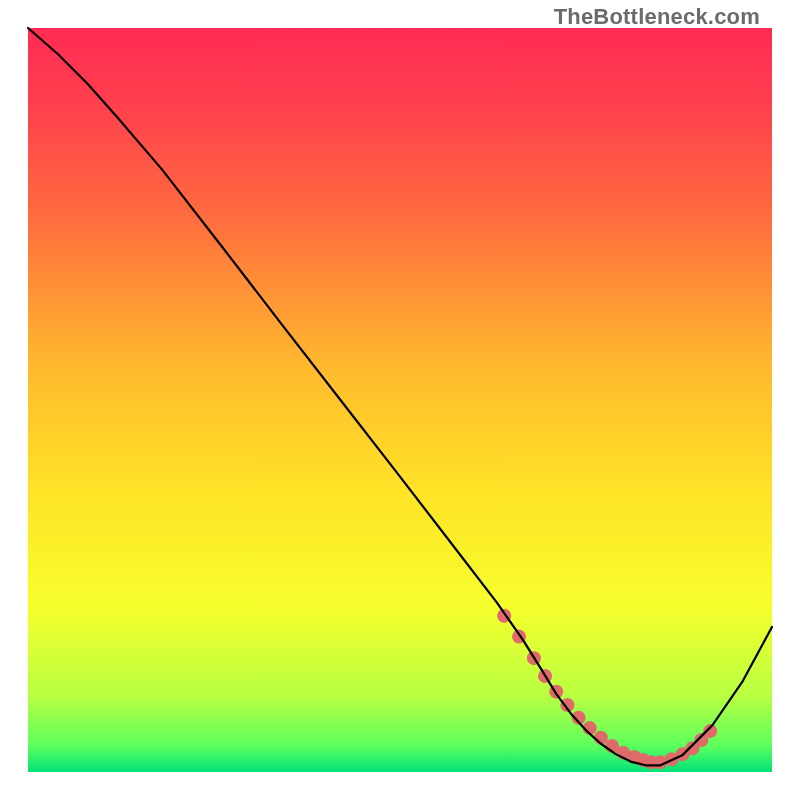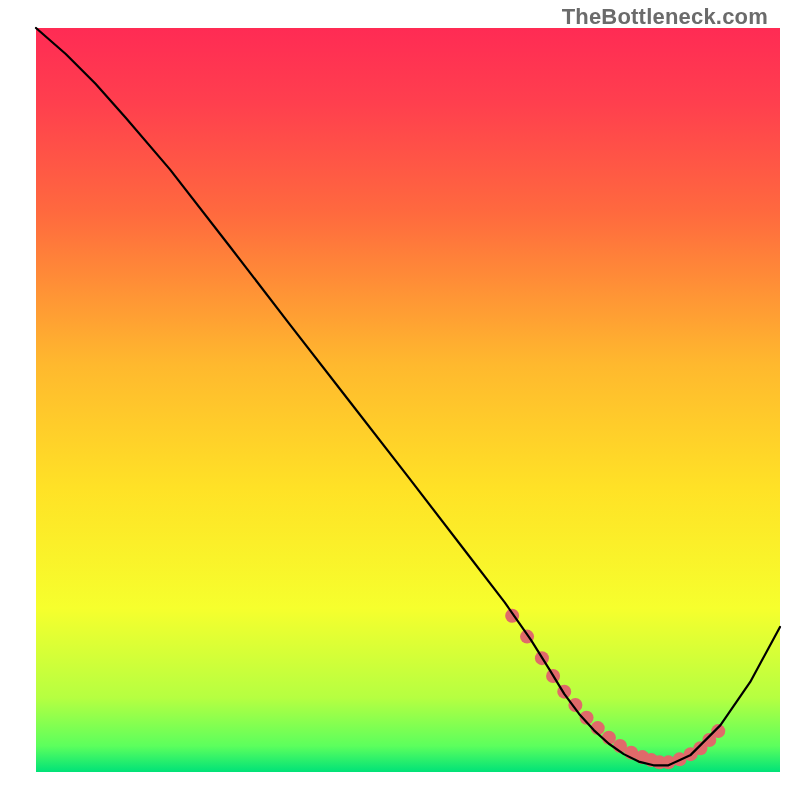--- a/index.html
+++ b/index.html
@@ -8,21 +8,20 @@
     width: 800px;
     height: 800px;
     overflow: hidden;
     font-family: Arial, Helvetica, sans-serif;
     background: #ffffff;
   }
   .chart-container {
     position: relative;
     width: 772px;
     height: 800px;
-    margin-left: 8px;
   }
   .watermark {
     position: absolute;
     top: 4px;
     right: 12px;
     font-size: 22px;
     font-weight: bold;
     color: #6b6b6b;
     font-family: Arial, sans-serif;
     letter-spacing: 0.2px;

